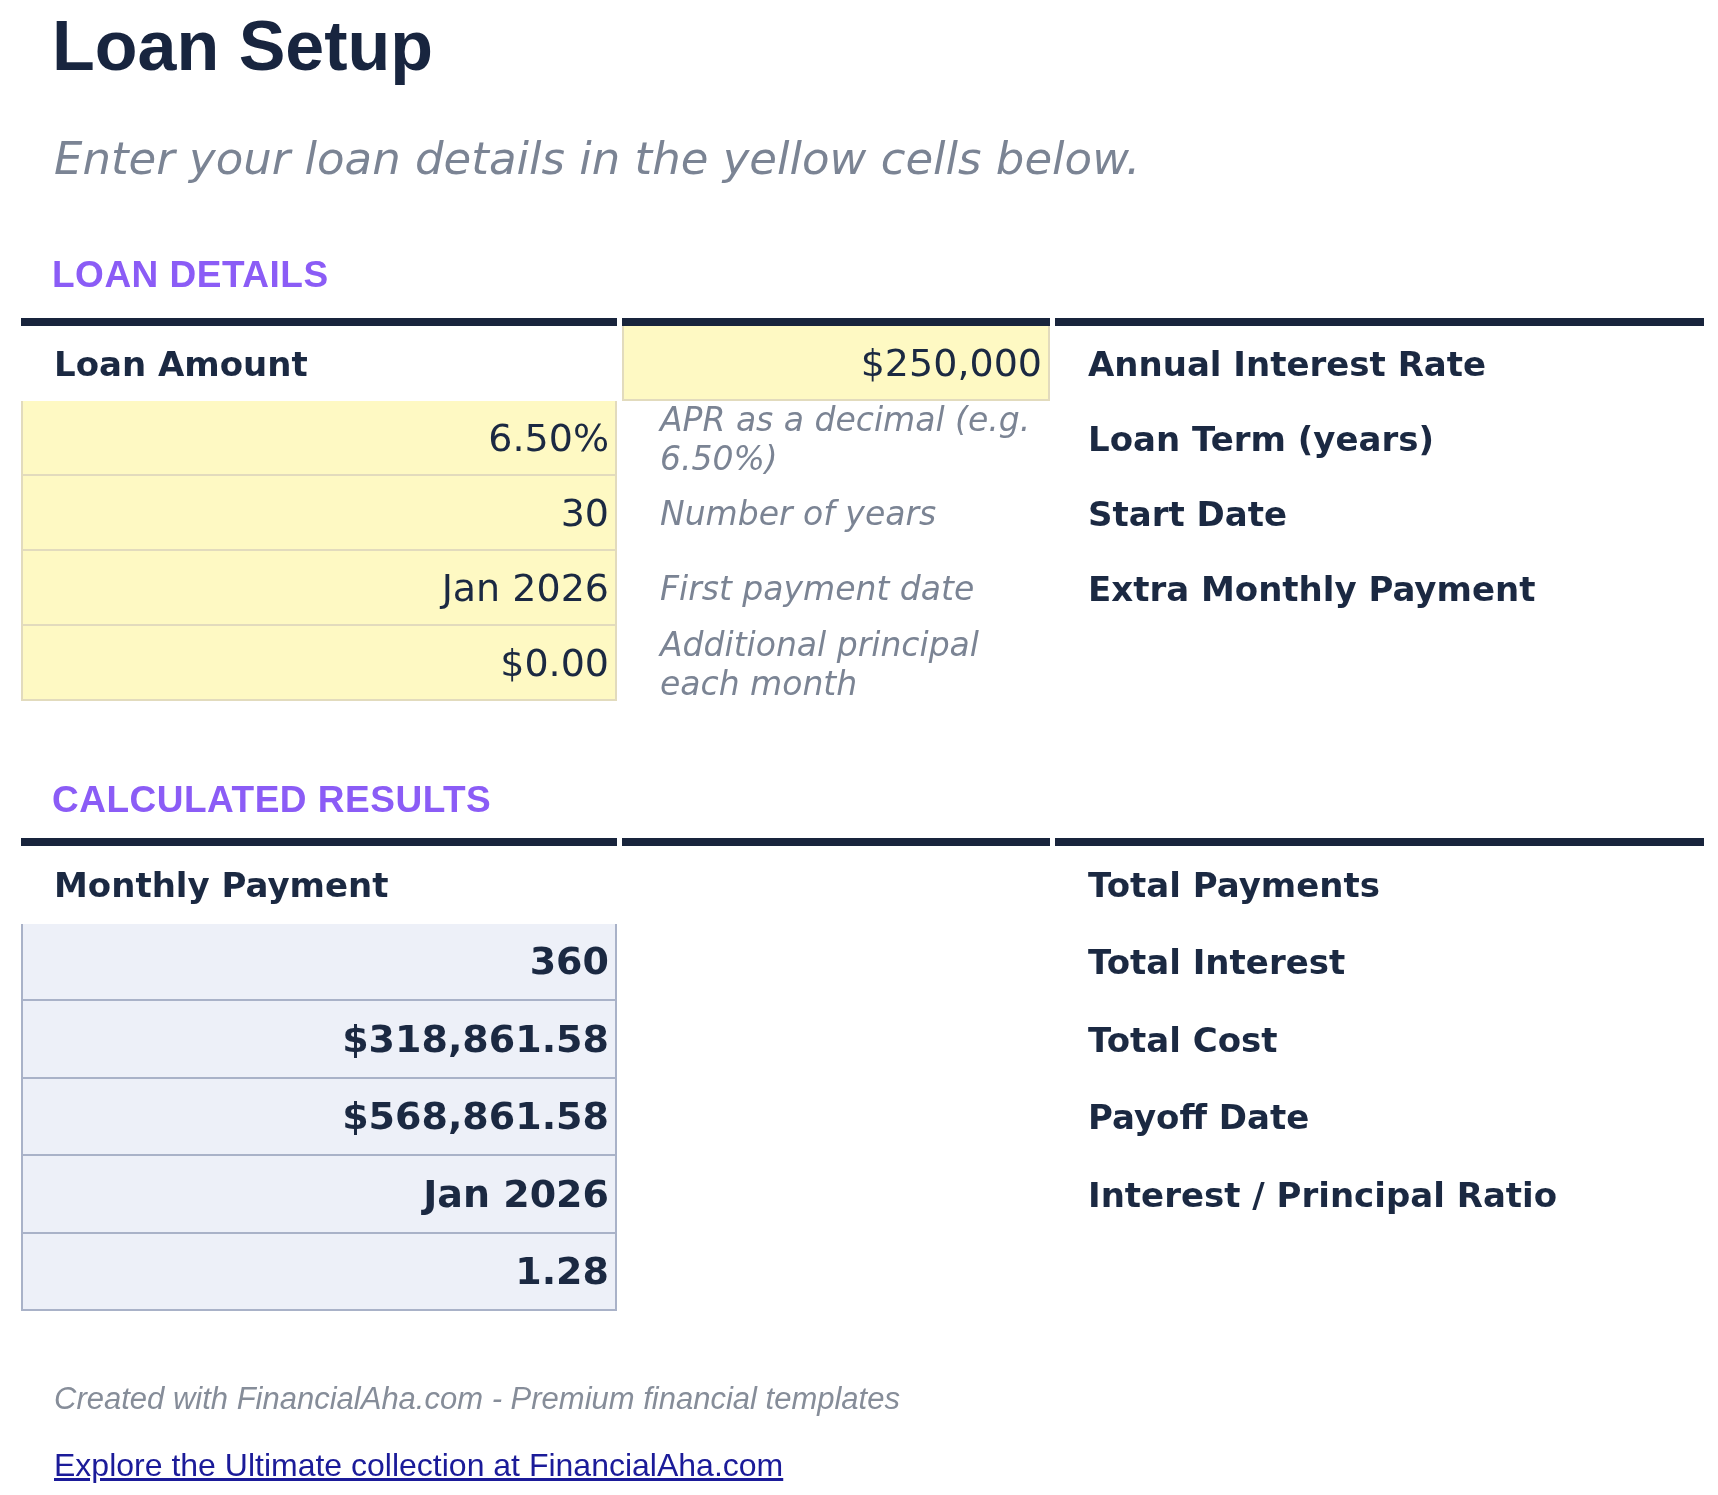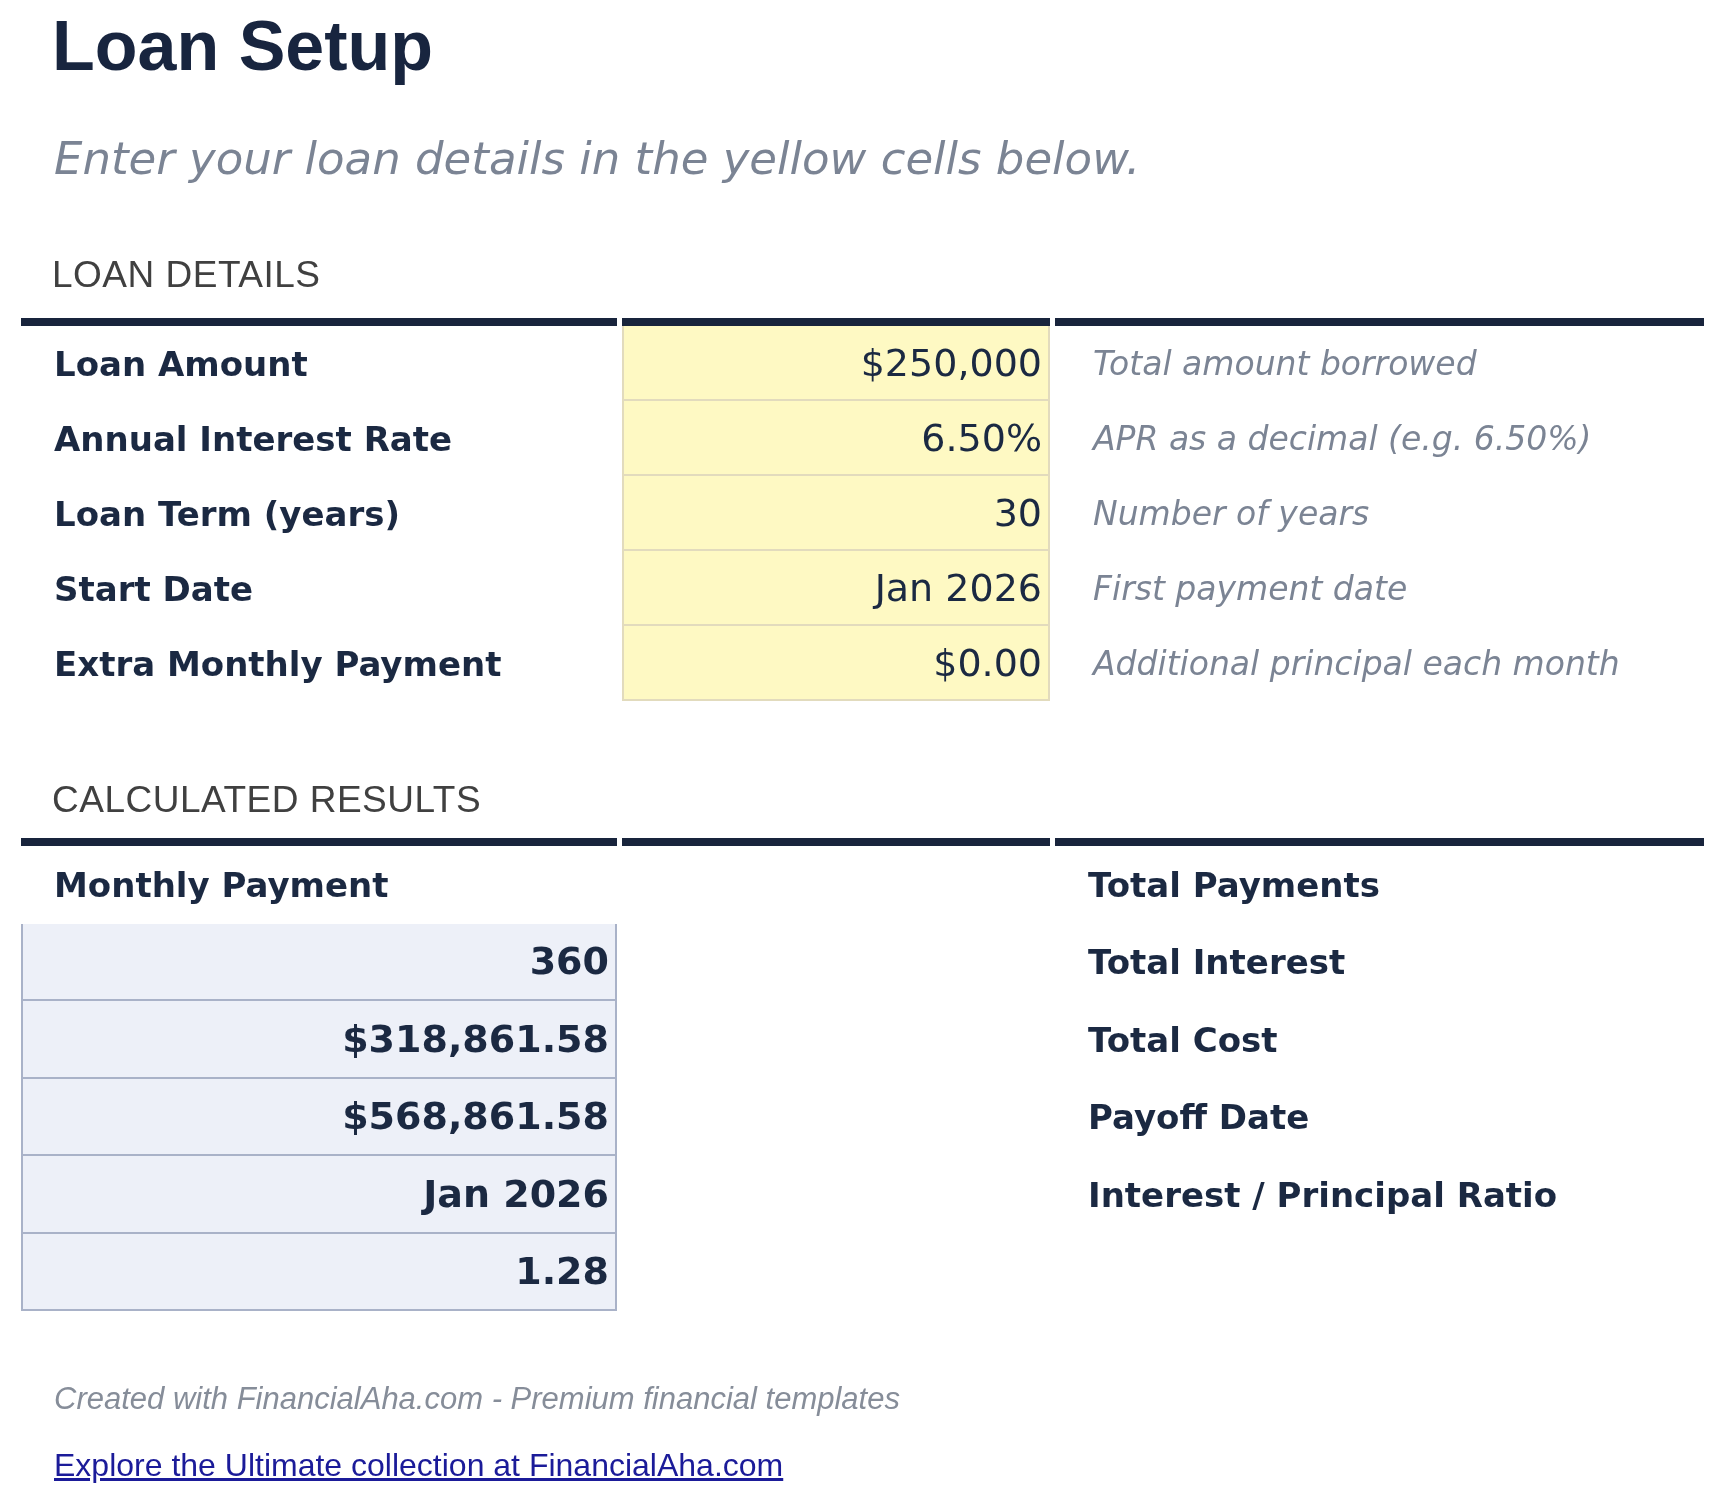--- a/index.html
+++ b/index.html
@@ -23,24 +23,24 @@
   }
   .page-subtitle {
     left: 54px; top: 132px;
     font-style: italic;
     font-size: 45px;
     color: #7b8494;
   }
   .section-heading {
     left: 52px;
     font-family: "Liberation Sans", sans-serif;
-    font-weight: normal;
+    font-weight: bold;
     font-size: 37px;
     letter-spacing: 0.5px;
-    color: #404040;
+    color: #8b5cf6;
   }
   #loan-details-heading { top: 254px; }
   #calculated-results-heading { top: 779px; }
 
   .loan-table { left: 21px; width: 1683px; }
   #loan-details-table { top: 318px; }
   #calculated-results-table { top: 838px; }
 
   .top-border-row {
     display: flex;
@@ -124,21 +124,20 @@
 
 <div id="loan-details-table" class="abs loan-table">
   <div class="top-border-row">
     <div class="seg seg-label"></div>
     <div class="seg seg-value"></div>
     <div class="seg seg-note"></div>
   </div>
   <div class="table-grid">
     <div class="cell cell-label">Loan Amount</div>
     <div class="cell cell-value input-cell">$250,000</div>
-    <div class="cell cell-note">Total amount borrowed</div>
 
     <div class="cell cell-label">Annual Interest Rate</div>
     <div class="cell cell-value input-cell">6.50%</div>
     <div class="cell cell-note">APR as a decimal (e.g. 6.50%)</div>
 
     <div class="cell cell-label">Loan Term (years)</div>
     <div class="cell cell-value input-cell">30</div>
     <div class="cell cell-note">Number of years</div>
 
     <div class="cell cell-label">Start Date</div>

